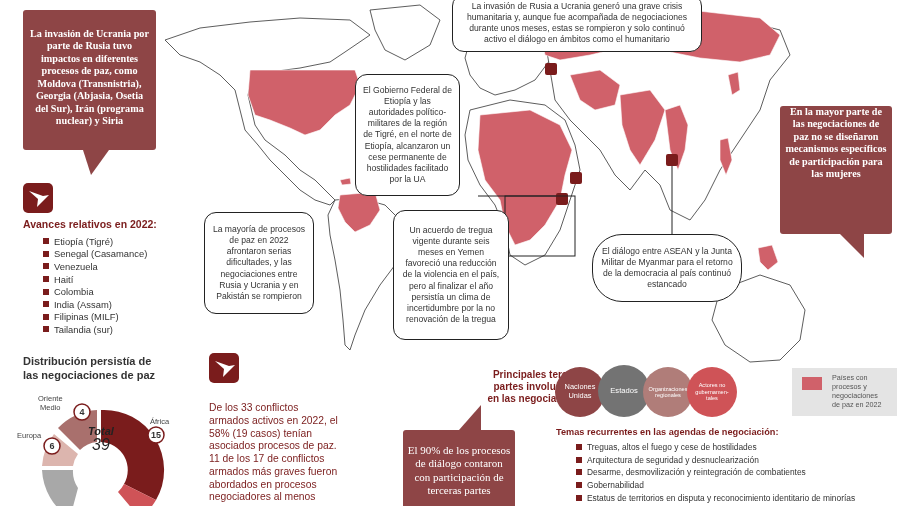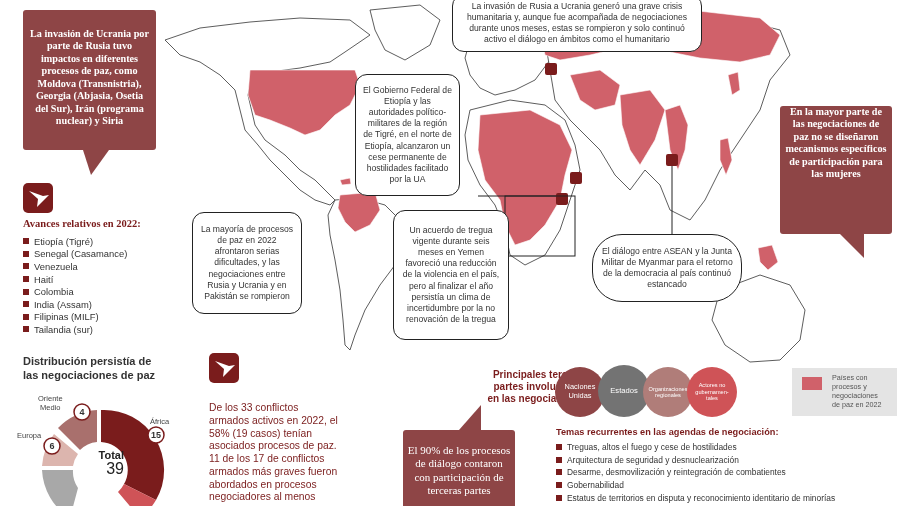--- a/index.html
+++ b/index.html
@@ -26,21 +26,21 @@
     font-size: 8.6px; line-height: 1.3; display: flex; align-items: center; justify-content: center;
     padding: 4px 6px;
   }
 
   .logo-box {
     position: absolute; width: 30px; height: 30px; background: #7a1c1c; border-radius: 5px;
   }
 
   .section-title { color: #7a1c1c; font-weight: bold; font-size: 10.5px; }
   .bullets { list-style: none; font-size: 9.4px; color: #333; }
-  .bullets li { display: flex; align-items: center; height: 12.6px; }
+  .bullets li { display: flex; align-items: center; height: 12.6px; margin-left: 20px; }
   .bullets li .sq { width: 6px; height: 6px; background: #7a1c1c; margin-right: 5px; flex: none; }
 
   .circle {
     position: absolute; border-radius: 50%; color: #fff; text-align: center;
     display: flex; align-items: center; justify-content: center; line-height: 1.15;
   }
 
   .legend {
     position: absolute; left: 792px; top: 368px; width: 105px; height: 48px; background: #e4e4e4;
   }
@@ -96,21 +96,21 @@
 <div class="dark-bubble" style="left:23px; top:10px; width:133px; height:140px; font-size:10.2px; padding:18px 6px 0 6px;">
   <span>La invasión de Ucrania por parte de Rusia tuvo impactos en diferentes procesos de paz, como Moldova (Transnistria), Georgia (Abjasia, Osetia del Sur), Irán (programa nuclear) y Siria</span>
   <div class="tail" style="left:60px; bottom:-25px; border-left:8px solid transparent; border-right:18px solid transparent; border-top:25px solid #8e4546;"></div>
 </div>
 
 <div class="logo-box" style="left:23px; top:183px;">
   <svg width="30" height="30" viewBox="0 0 30 30">
     <path d="M6,8 L20,13 L26,12 L22,16 L14,24 L15,16 Z" fill="#fff"></path>
   </svg>
 </div>
-<div class="section-title abs" style="left:23px; top:218px;font-family:Liberation Serif, serif;">Avances relativos en 2022:</div>
+<div class="section-title abs" style="left:23px; top:218px;">Avances relativos en 2022:</div>
 <ul class="bullets abs" style="left:23px; top:235px;">
   <li>
       <span class="sq"></span>
       <span>Etiopía (Tigré)</span>
     </li>
   <li>
       <span class="sq"></span>
       <span>Senegal (Casamance)</span>
     </li>
   <li>
@@ -157,21 +157,21 @@
 </svg>
 <div class="abs" style="left:147px; top:430px; width:18px; text-align:center; font-size:9px; font-weight:bold;">15</div>
 <div class="abs" style="left:73px; top:407px; width:18px; text-align:center; font-size:9px; font-weight:bold;">4</div>
 <div class="abs" style="left:43px; top:441px; width:18px; text-align:center; font-size:9px; font-weight:bold;">6</div>
 <div class="abs" style="left:150px; top:417px; font-size:7.5px; color:#444;">África</div>
 <div class="abs" style="left:38px; top:394px; font-size:7.5px; color:#444; line-height:1.2; text-align:center;">
   <div>Oriente</div>
   <div>Medio</div>
 </div>
 <div class="abs" style="left:17px; top:431px; font-size:7.5px; color:#444;">Europa</div>
-<div class="abs" style="left:78px; top:449px; width:46px; text-align:right; color:#222;">
+<div class="abs" style="left:78px; top:425px; width:46px; text-align:center; color:#222;font-style:italic;">
   <div style="font-size:11px; font-weight:bold;">Total</div>
   <div style="font-size:16px; line-height:1;">39</div>
 </div>
 
 <div class="logo-box" style="left:209px; top:353px;">
   <svg width="30" height="30" viewBox="0 0 30 30">
     <path d="M6,8 L20,13 L26,12 L22,16 L14,24 L15,16 Z" fill="#fff"></path>
   </svg>
 </div>
 <div class="abs" style="left:209px; top:402px; width:130px; font-size:10.3px; color:#7a1c1c; line-height:1.24;">De los 33 conflictos armados activos en 2022, el 58% (19 casos) tenían asociados procesos de paz. 11 de los 17 de conflictos armados más graves fueron abordados en procesos negociadores al menos</div>
@@ -247,21 +247,21 @@
     <div>de paz en 2022</div>
   </div>
 </div>
 
 <div class="callout" style="left:452px; top:-6px; width:250px; height:58px;">
   <span>La invasión de Rusia a Ucrania generó una grave crisis humanitaria y, aunque fue acompañada de negociaciones durante unos meses, estas se rompieron y solo continuó activo el diálogo en ámbitos como el humanitario</span>
 </div>
 <div class="callout" style="left:355px; top:74px; width:105px; height:122px; font-size:8.6px;">
   <span>El Gobierno Federal de Etiopía y las autoridades político-militares de la región de Tigré, en el norte de Etiopía, alcanzaron un cese permanente de hostilidades facilitado por la UA</span>
 </div>
-<div class="callout" style="left:192px; top:212px; width:110px; height:102px;">
+<div class="callout" style="left:204px; top:212px; width:110px; height:102px;">
   <span>La mayoría de procesos de paz en 2022 afrontaron serias dificultades, y las negociaciones entre Rusia y Ucrania y en Pakistán se rompieron</span>
 </div>
 <div class="callout" style="left:393px; top:210px; width:116px; height:130px;">
   <span>Un acuerdo de tregua vigente durante seis meses en Yemen favoreció una reducción de la violencia en el país, pero al finalizar el año persistía un clima de incertidumbre por la no renovación de la tregua</span>
 </div>
 <div class="callout" style="left:592px; top:234px; width:150px; height:68px;border-radius:30px;">
   <span>El diálogo entre ASEAN y la Junta Militar de Myanmar para el retorno de la democracia al país continuó estancado</span>
 </div>
 
 </body></html>

